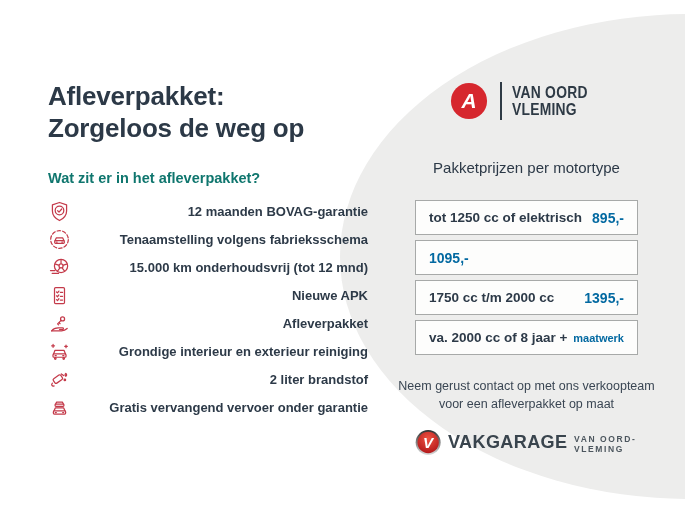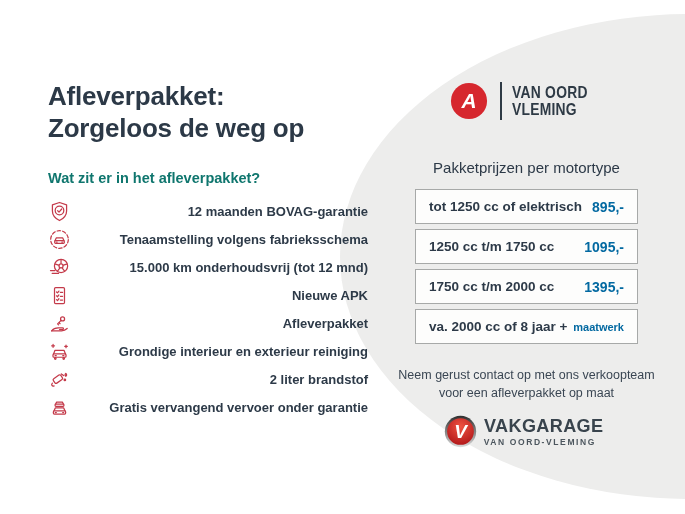--- a/index.html
+++ b/index.html
@@ -27,33 +27,33 @@
   .ln { fill:none; stroke:#c43a4a; stroke-width:1.3; stroke-linecap:round; stroke-linejoin:round; }
   .ln-f { fill:#ffffff; stroke:#c43a4a; stroke-width:1.3; stroke-linecap:round; stroke-linejoin:round; }
 
   
   #right-col { position:absolute; left:415px; top:82px; width:223px; display:flex; flex-direction:column; align-items:center; }
   .brand-row { display:flex; align-items:center; }
   .brand-mark { width:38px; height:38px; }
   .brand-divider { width:2px; height:38px; background:#2e3a45; margin:0 10px 0 12px; }
   .brand-name { font-weight:700; color:#2e3a45; font-size:16.5px; line-height:17px; letter-spacing:0.3px; transform:scaleX(0.84); transform-origin:left center; white-space:nowrap; }
   .prices-heading { margin-top:39px; font-size:15px; font-weight:400; color:#2c3947; }
-  .price-rows { margin-top:13px; width:223px; }
+  .price-rows { margin-top:24px; width:223px; }
   .price-row {
     width:223px; height:35px; margin-bottom:5px; background:#fdfdfc;
     border:1px solid #a7a9a8; display:flex; align-items:center;
     justify-content:space-between; padding:0 13px;
   }
   .price-label { font-size:13.5px; font-weight:700; color:#2d3a48; white-space:nowrap; }
   .price-value { font-size:14px; font-weight:700; color:#0369a1; white-space:nowrap; }
   .price-row:last-child .price-value { font-size:11px; }
   .contact-note { margin-top:17px; font-size:12.5px; line-height:18px; text-align:center; color:#3a4653; white-space:nowrap; }
   .vak-row { margin-top:13px; display:flex; align-items:center; }
   .vak-badge { width:33px; height:33px; margin-right:7px; }
-  .vak-text { display:flex; flex-direction:column; }
+  .vak-text { display:flex; flex-direction:row; }
   .vak-name { font-size:19px; font-weight:800; color:#39444d; letter-spacing:0.4px; line-height:19px; transform:scaleX(0.95); transform-origin:left center; }
   .vak-sub { font-size:8.5px; font-weight:700; color:#4c565e; letter-spacing:1.6px; margin-top:2px; }
 </style>
 </head>
 <body>
 
 <div id="page">
   <div id="grey-circle"></div>
 
   <div id="left-col">
@@ -180,21 +180,20 @@
     </div>
 
     <div class="prices-heading">Pakketprijzen per motortype</div>
 
     <div class="price-rows">
       <div class="price-row">
         <span class="price-label">tot 1250 cc of elektrisch</span>
         <span class="price-value">895,-</span>
       </div>
       <div class="price-row">
-        <span class="price-label">1250 cc t/m 1750 cc</span>
         <span class="price-value">1095,-</span>
       </div>
       <div class="price-row">
         <span class="price-label">1750 cc t/m 2000 cc</span>
         <span class="price-value">1395,-</span>
       </div>
       <div class="price-row">
         <span class="price-label">va. 2000 cc of 8 jaar +</span>
         <span class="price-value">maatwerk</span>
       </div>

